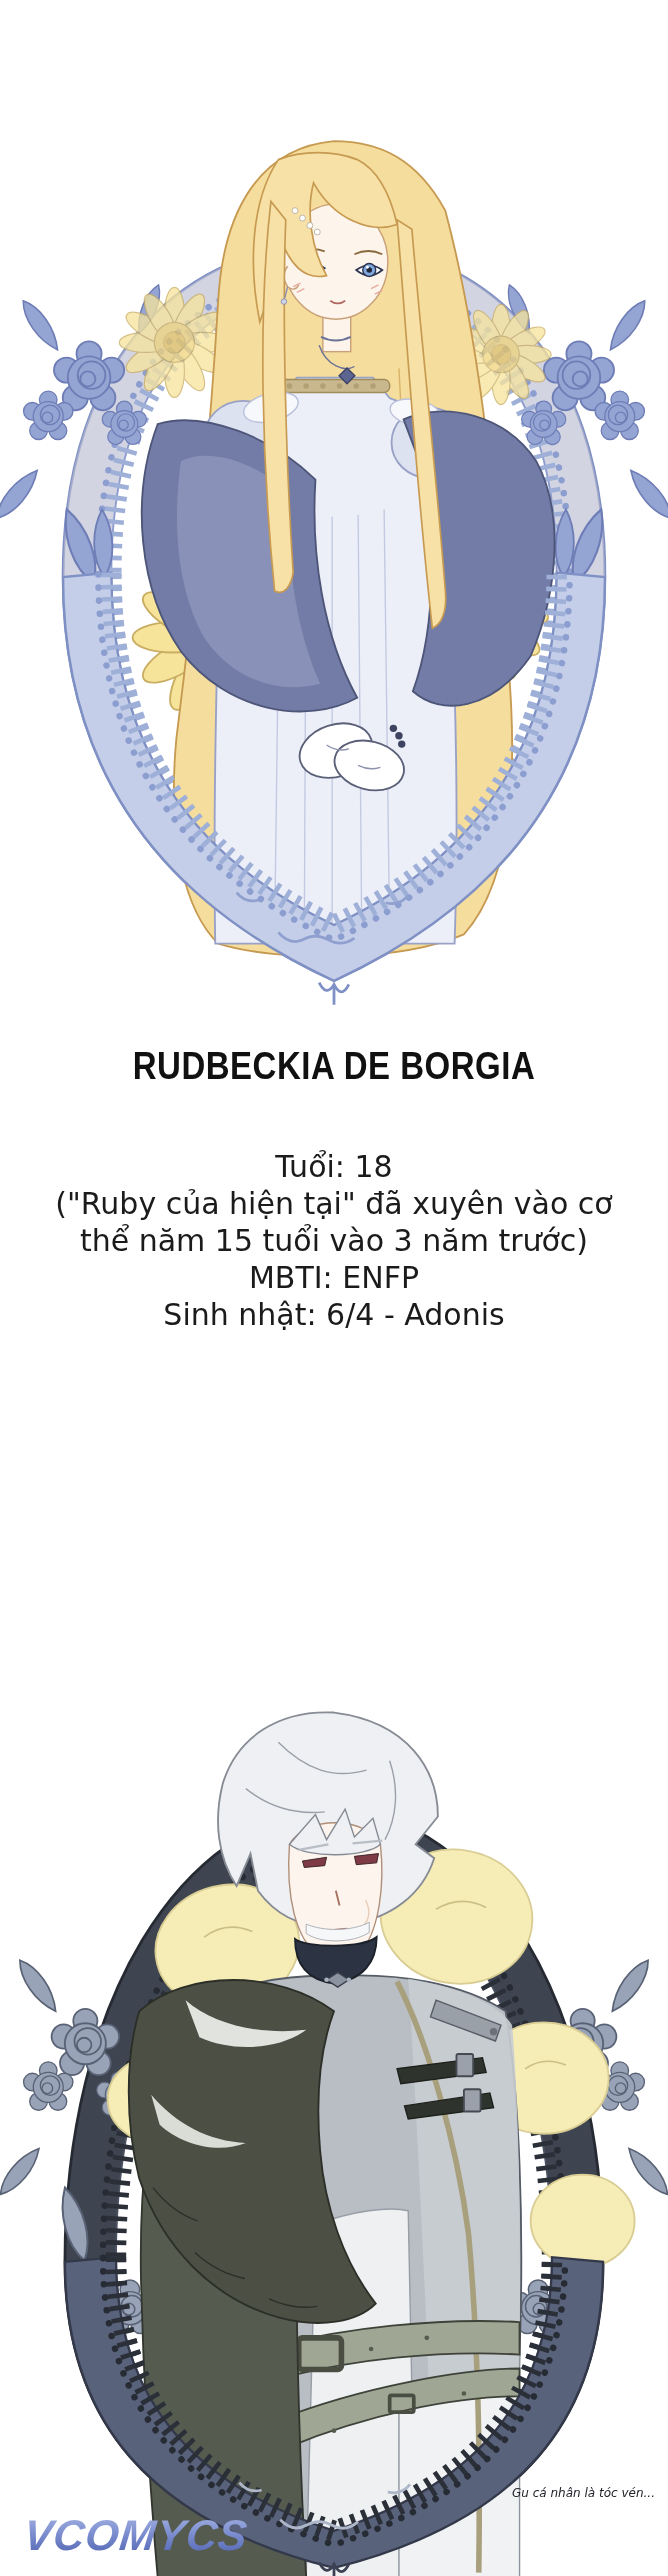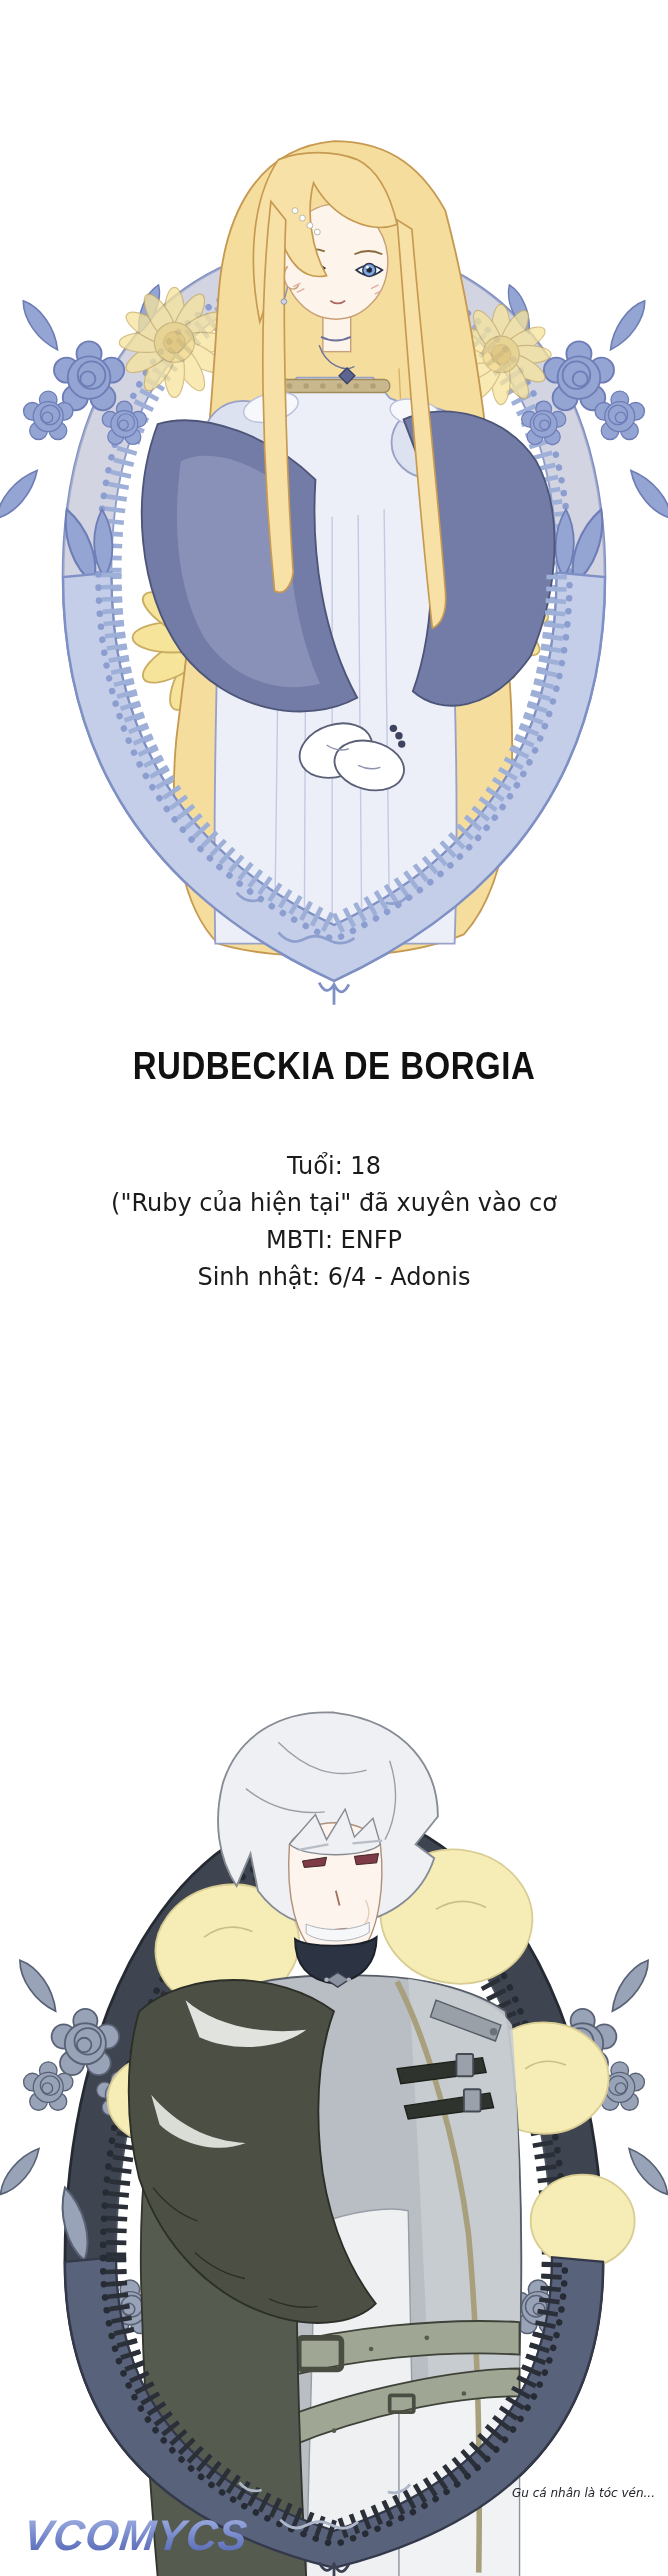--- a/index.html
+++ b/index.html
@@ -28,21 +28,21 @@
     transform-origin:top center;
   }
   .info-block{
     position:absolute;
     top:1142px;left:0;width:668px;
     text-align:center;
     color:#1b1b1b;
   }
   .info-line{
     font-family:"DejaVu Sans", sans-serif;
-    font-size:24px;
+    font-size:30px;
     line-height:37px;
     white-space:nowrap;
   }
   .caption-note{
     position:absolute;
     top:2480px;right:13px;
     width:241px;
     text-align:right;
     font-family:"DejaVu Sans", sans-serif;
     font-style:italic;
@@ -201,20 +201,21 @@
       <path d="M 300,928 q 12,14 26,8 q 14,-8 28,0 q 14,8 28,-2 M 255,885 q 10,12 24,8 M 440,888 q -10,12 -24,8" fill="none" stroke="#8fa0cf" stroke-width="3"></path>
       <path d="M 344,982 q 8,16 16,2 q 8,16 16,0 M 360,986 L 360,1006" fill="none" stroke="#7f90c4" stroke-width="3"></path>
     </g>
   </svg>
 
   <div class="char-title">RUDBECKIA DE BORGIA</div>
 
   <div class="info-block">
     <div class="info-line">Tuổi: 18</div>
     <div class="info-line">("Ruby của hiện tại" đã xuyên vào cơ</div>
+    <div class="info-line">thể năm 15 tuổi vào 3 năm trước)</div>
     <div class="info-line">MBTI: ENFP</div>
     <div class="info-line">Sinh nhật: 6/4 - Adonis</div>
   </div>
 
   <svg id="portrait2" class="portrait-svg" width="668" height="877" viewBox="0 0 720 945">
 
     <g>
       <path d="M 70,600 C 70,320 195,120 360,110 C 525,120 650,320 650,600 C 650,770 560,880 360,930 C 160,880 70,770 70,600 Z" fill="#3f4550" stroke="#262b33" stroke-width="3"></path>
       <path d="M 125,595 C 125,360 230,175 360,165 C 490,175 595,360 595,595 C 595,745 515,840 360,890 C 205,840 125,745 125,595 Z" fill="#ffffff" stroke="#4a5160" stroke-width="2"></path>
       <path d="M 111,596 C 111,345 220,155 360,146 C 500,155 609,345 609,596 C 609,752 525,852 360,905 C 195,852 111,752 111,596 Z" fill="none" stroke="#262b34" stroke-width="7" stroke-dasharray="0.1 14" stroke-linecap="round"></path>

